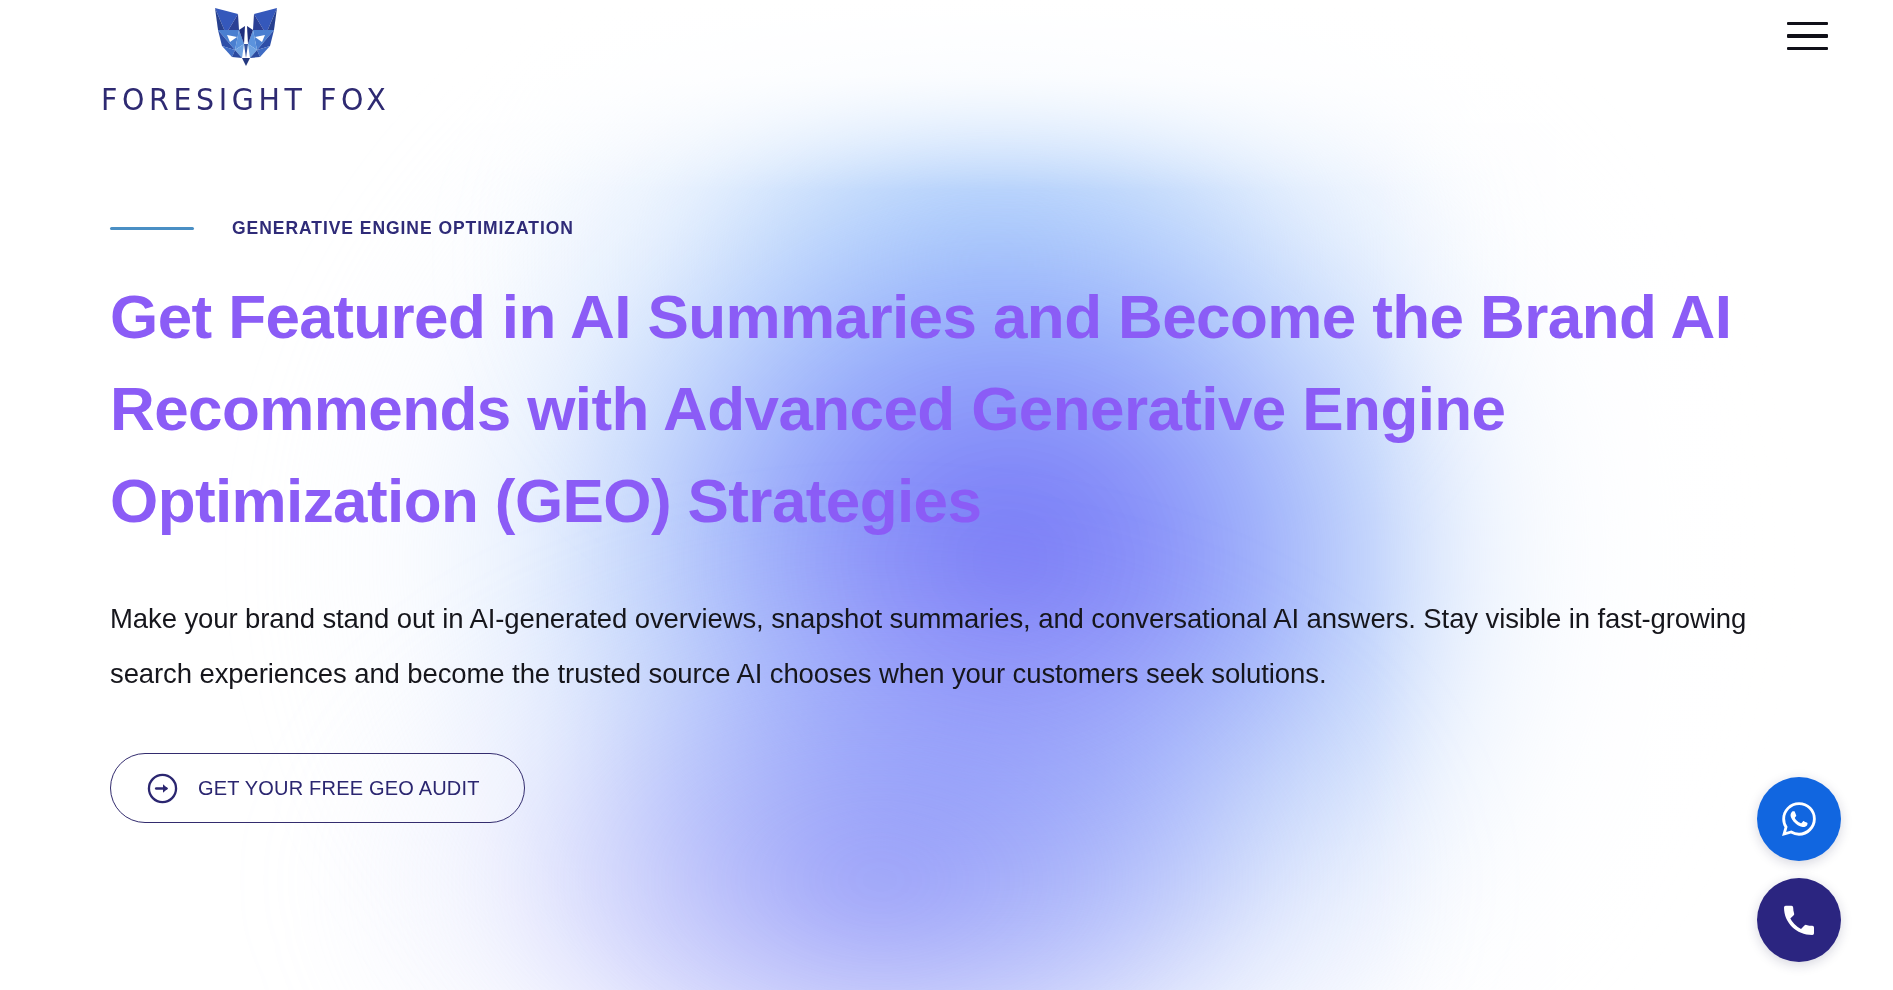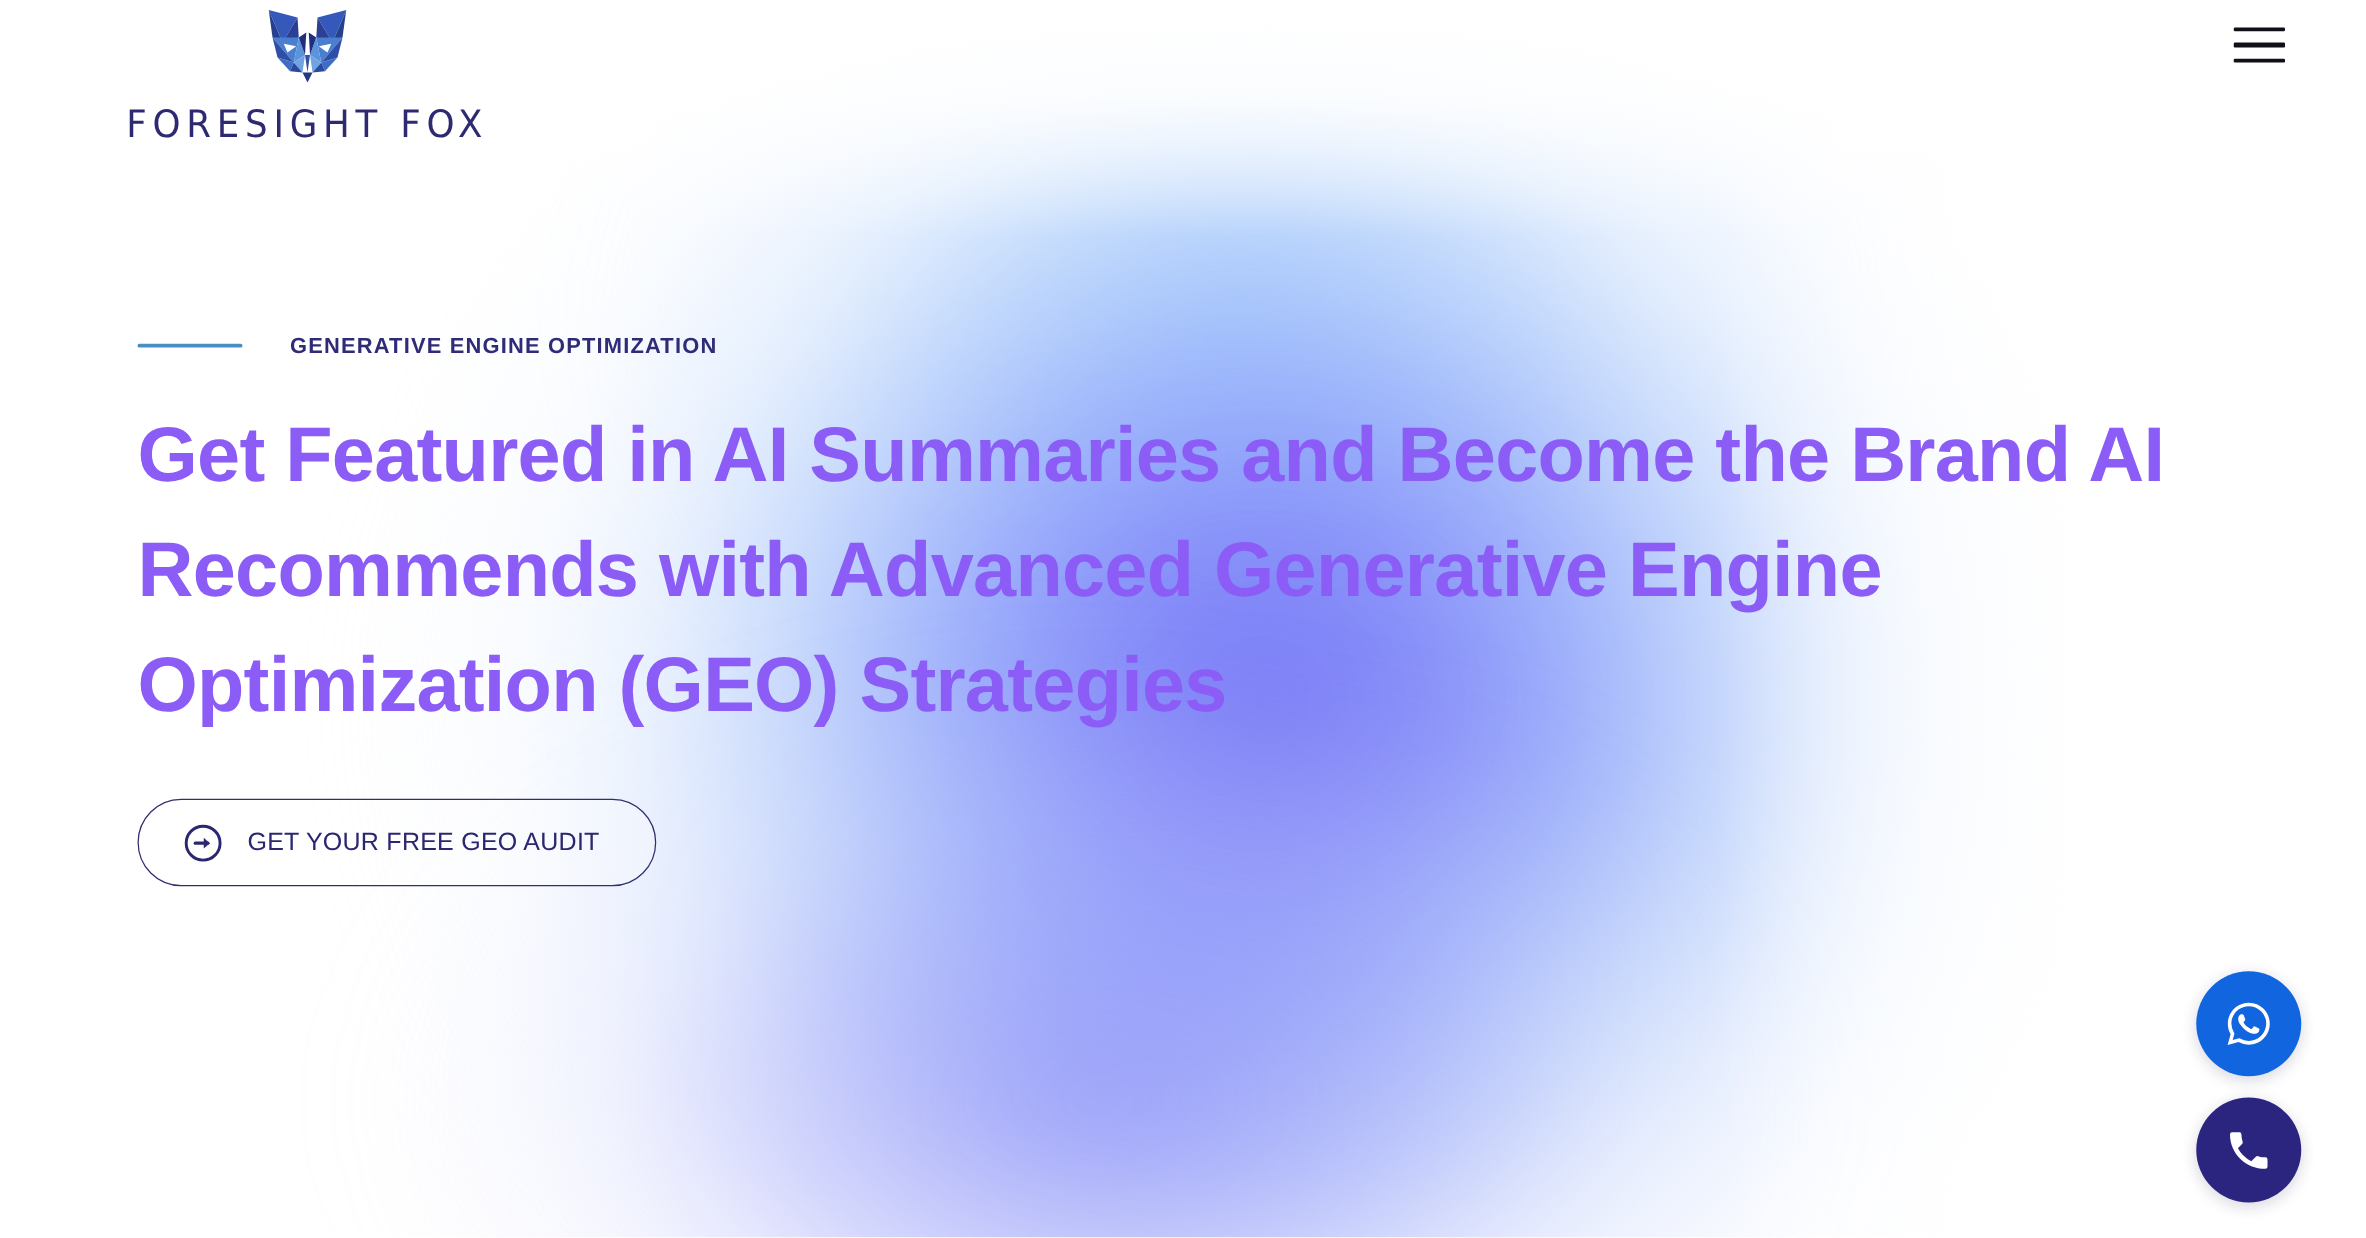--- a/index.html
+++ b/index.html
@@ -165,21 +165,20 @@
     border-radius: 1px;
   }
 
   
   .hero {
     position: absolute;
     left: 110px;
     top: 218px;
     width: 1700px;
     z-index: 5;
-    margin-top: 48px;
   }
 
   .eyebrow-row {
     display: flex;
     align-items: center;
     gap: 38px;
     margin-bottom: 32px;
   }
   .eyebrow-line {
     width: 84px;
@@ -328,20 +327,21 @@
 
 <main class="hero">
 
   <div class="eyebrow-row">
     <span class="eyebrow-line"></span>
     <span class="eyebrow-text">GENERATIVE ENGINE OPTIMIZATION</span>
   </div>
 
   <h1 class="hero-title">Get Featured in AI Summaries and Become the Brand AI Recommends with Advanced Generative Engine Optimization (GEO) Strategies</h1>
 
+  <p class="hero-sub">Make your brand stand out in AI-generated overviews, snapshot summaries, and conversational AI answers. Stay visible in fast-growing search experiences and become the trusted source AI chooses when your customers seek solutions.</p>
 
   <a class="cta" href="#">
     <span>
       <svg class="cta-icon" viewBox="0 0 32 32" xmlns="http://www.w3.org/2000/svg">
         <circle cx="16" cy="16" r="14" fill="none" stroke="#2b2670" stroke-width="2.4"></circle>
         <path d="M9.5 16 H20" stroke="#2b2670" stroke-width="2.6" stroke-linecap="round"></path>
         <path d="M16.5 11.5 L21.5 16 L16.5 20.5 Z" fill="#2b2670"></path>
       </svg>
     </span>
     <span class="cta-label">GET YOUR FREE GEO AUDIT</span>

